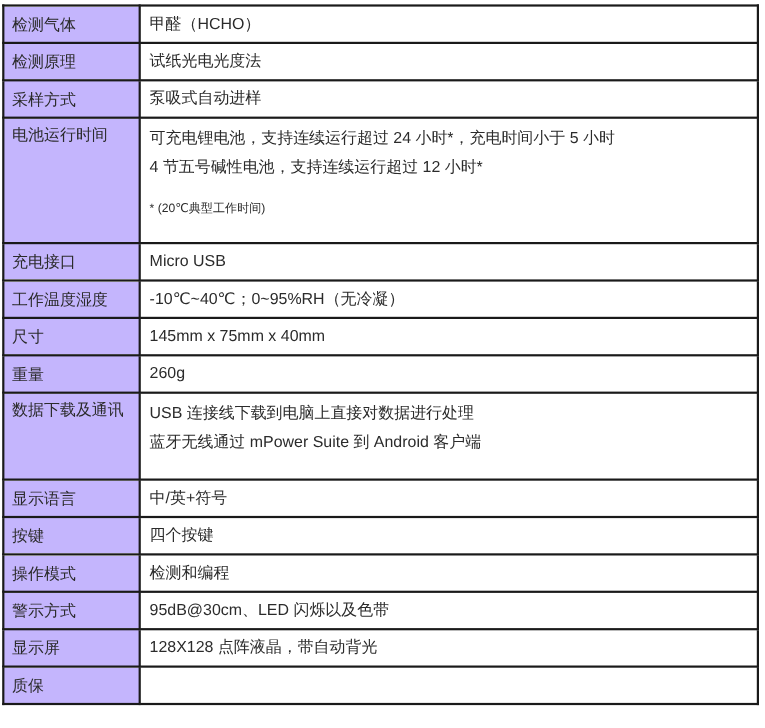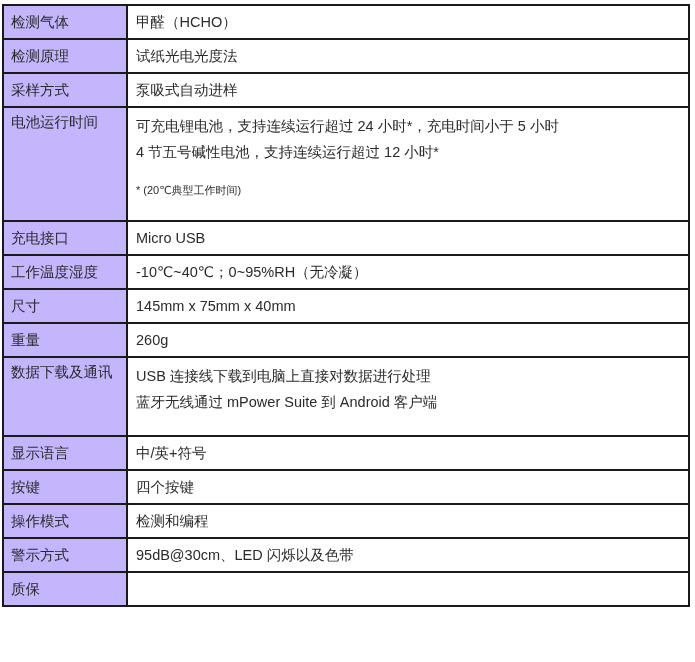--- a/index.html
+++ b/index.html
@@ -122,17 +122,23 @@
           <div class="line">检测和编程</div>
         </td>
     </tr>
     <tr class="single">
       <td class="label-cell">警示方式</td>
       <td class="value-cell">
           <div class="line">95dB@30cm、LED 闪烁以及色带</div>
         </td>
     </tr>
     <tr class="single">
+      <td class="label-cell">显示屏</td>
+      <td class="value-cell">
+          <div class="line">128X128 点阵液晶，带自动背光</div>
+        </td>
+    </tr>
+    <tr class="single">
       <td class="label-cell">质保</td>
       <td class="value-cell"></td>
     </tr>
   </tbody>
 </table>
 
 </body></html>

